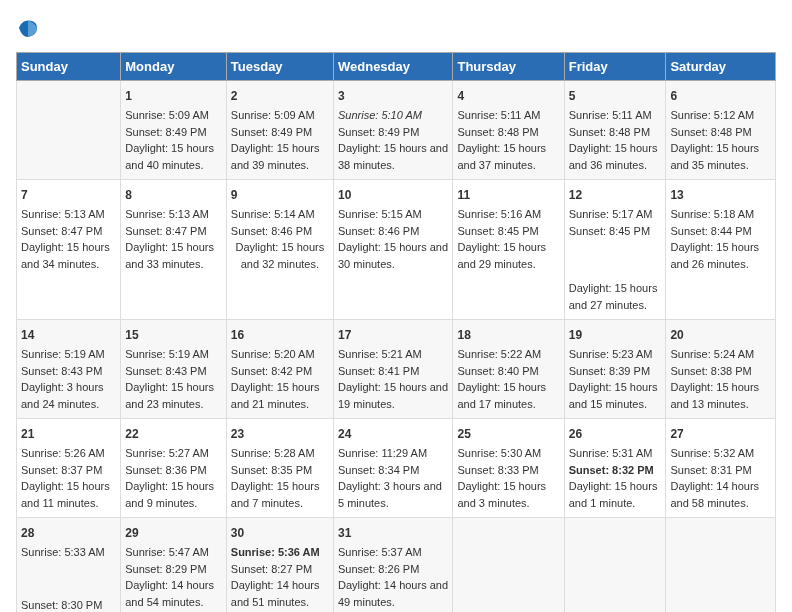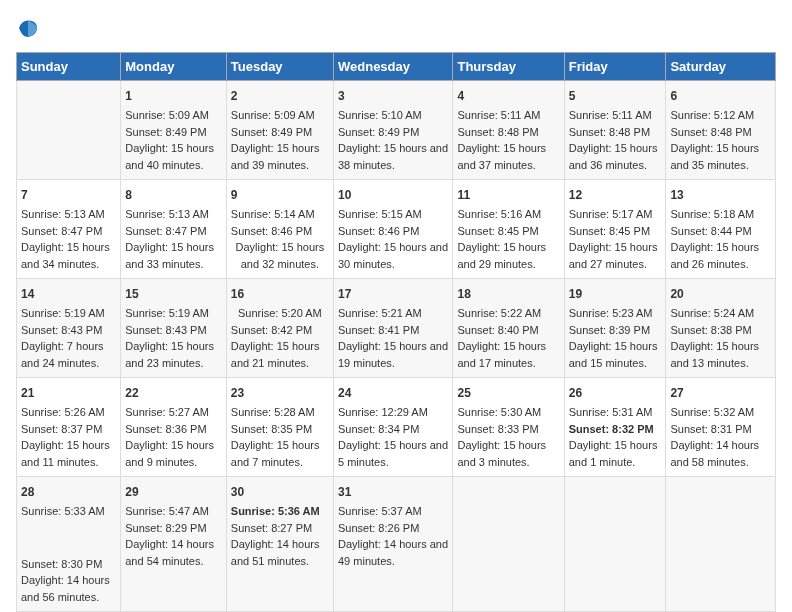--- a/index.html
+++ b/index.html
@@ -113,21 +113,21 @@
           <span style="display: block;">Daylight: 15 hours and 40 minutes.</span>
         </td>
         <td>
           <span class="day-num">2</span>
           <span style="display: block;">Sunrise: 5:09 AM</span>
           <span style="display: block;">Sunset: 8:49 PM</span>
           <span style="display: block;">Daylight: 15 hours and 39 minutes.</span>
         </td>
         <td>
           <span class="day-num">3</span>
-          <span style="display: block;">Sunrise: 5:10 AM</span>
+          <span style="display: block; font-style: italic;">Sunrise: 5:10 AM</span>
           <span style="display: block;">Sunset: 8:49 PM</span>
           <span style="display: block;">Daylight: 15 hours and 38 minutes.</span>
         </td>
         <td>
           <span class="day-num">4</span>
           <span style="display: block;">Sunrise: 5:11 AM</span>
           <span style="display: block;">Sunset: 8:48 PM</span>
           <span style="display: block;">Daylight: 15 hours and 37 minutes.</span>
         </td>
         <td>
@@ -171,45 +171,45 @@
         <td>
           <span class="day-num">11</span>
           <span style="display: block;">Sunrise: 5:16 AM</span>
           <span style="display: block;">Sunset: 8:45 PM</span>
           <span style="display: block;">Daylight: 15 hours and 29 minutes.</span>
         </td>
         <td>
           <span class="day-num">12</span>
           <span style="display: block;">Sunrise: 5:17 AM</span>
           <span style="display: block;">Sunset: 8:45 PM</span>
-          <span style="display: block;">Daylight: 15 hours and 27 minutes.</span>
+          <span style="display: block; margin-top: 41px;">Daylight: 15 hours and 27 minutes.</span>
         </td>
         <td>
           <span class="day-num">13</span>
           <span style="display: block;">Sunrise: 5:18 AM</span>
           <span style="display: block;">Sunset: 8:44 PM</span>
           <span style="display: block;">Daylight: 15 hours and 26 minutes.</span>
         </td>
       </tr>
       <tr>
         <td>
           <span class="day-num">14</span>
           <span style="display: block;">Sunrise: 5:19 AM</span>
           <span style="display: block;">Sunset: 8:43 PM</span>
-          <span style="display: block;">Daylight: 7 hours and 24 minutes.</span>
+          <span style="display: block;">Daylight: 3 hours and 24 minutes.</span>
         </td>
         <td>
           <span class="day-num">15</span>
           <span style="display: block;">Sunrise: 5:19 AM</span>
           <span style="display: block;">Sunset: 8:43 PM</span>
           <span style="display: block;">Daylight: 15 hours and 23 minutes.</span>
         </td>
         <td>
           <span class="day-num">16</span>
-          <span style="display: block; text-align: center;">Sunrise: 5:20 AM</span>
+          <span style="display: block;">Sunrise: 5:20 AM</span>
           <span style="display: block;">Sunset: 8:42 PM</span>
           <span style="display: block;">Daylight: 15 hours and 21 minutes.</span>
         </td>
         <td>
           <span class="day-num">17</span>
           <span style="display: block;">Sunrise: 5:21 AM</span>
           <span style="display: block;">Sunset: 8:41 PM</span>
           <span style="display: block;">Daylight: 15 hours and 19 minutes.</span>
         </td>
         <td>
@@ -245,23 +245,23 @@
           <span style="display: block;">Daylight: 15 hours and 9 minutes.</span>
         </td>
         <td>
           <span class="day-num">23</span>
           <span style="display: block;">Sunrise: 5:28 AM</span>
           <span style="display: block;">Sunset: 8:35 PM</span>
           <span style="display: block;">Daylight: 15 hours and 7 minutes.</span>
         </td>
         <td>
           <span class="day-num">24</span>
-          <span style="display: block;">Sunrise: 12:29 AM</span>
+          <span style="display: block;">Sunrise: 11:29 AM</span>
           <span style="display: block;">Sunset: 8:34 PM</span>
-          <span style="display: block;">Daylight: 15 hours and 5 minutes.</span>
+          <span style="display: block;">Daylight: 3 hours and 5 minutes.</span>
         </td>
         <td>
           <span class="day-num">25</span>
           <span style="display: block;">Sunrise: 5:30 AM</span>
           <span style="display: block;">Sunset: 8:33 PM</span>
           <span style="display: block;">Daylight: 15 hours and 3 minutes.</span>
         </td>
         <td>
           <span class="day-num">26</span>
           <span style="display: block;">Sunrise: 5:31 AM</span>

